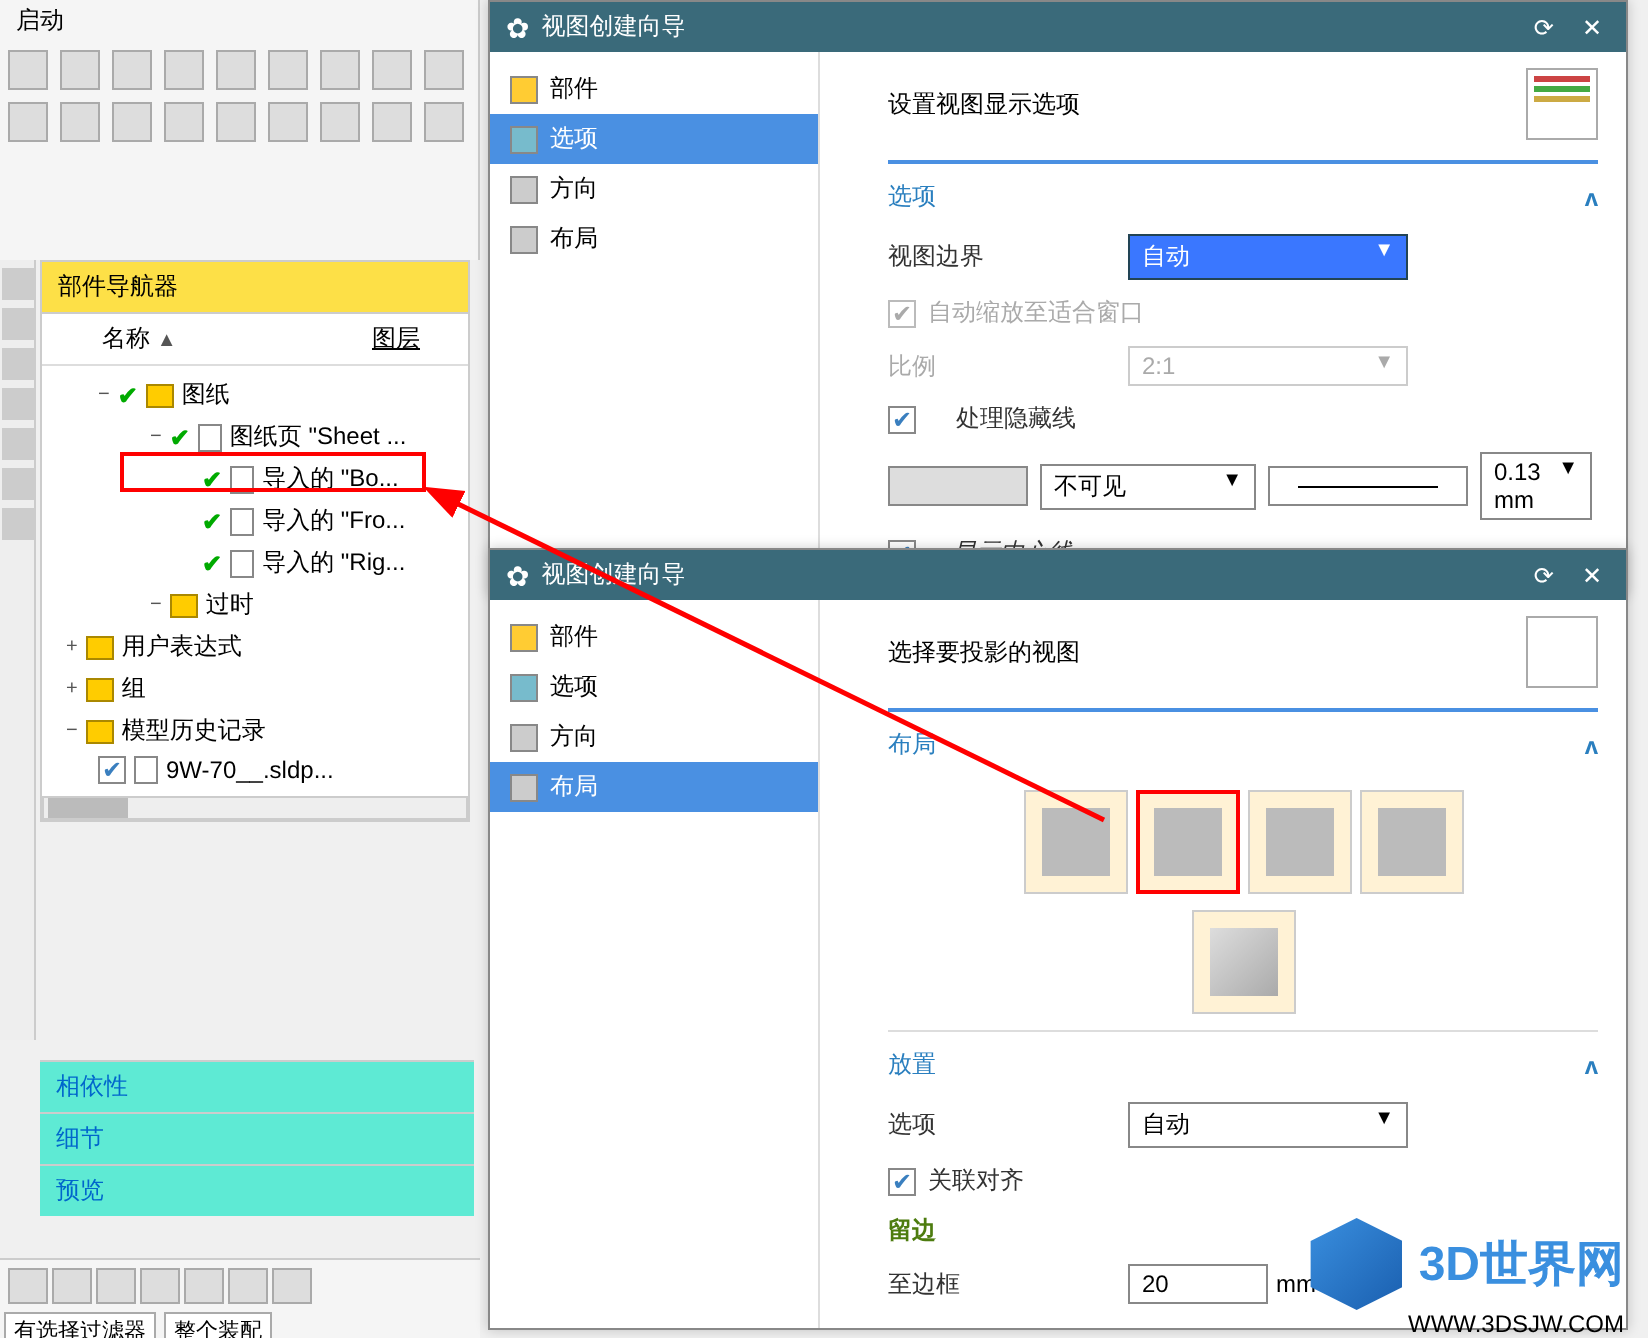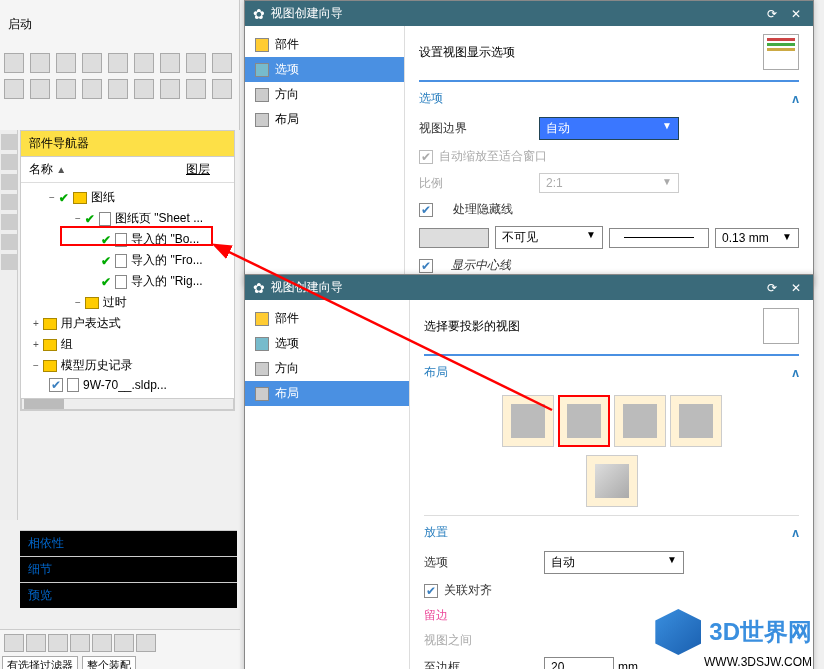--- a/index.html
+++ b/index.html
@@ -7,56 +7,56 @@
 
 
 .top-bar { position: absolute; top: 0; left: 0; width: 240px; height: 130px; background: #f5f5f5; border-right: 1px solid #ccc; }
 .top-icons { padding: 4px; display: flex; flex-wrap: wrap; gap: 6px; }
 .top-icons .ic { width: 20px; height: 20px; background: #ddd; border: 1px solid #aaa; }
 
 
 .navigator { position: absolute; top: 130px; left: 20px; width: 215px; background: #fff; border: 1px solid #ccc; }
 .nav-title { padding: 4px 8px; background: #fde047; border-bottom: 1px solid #ccc; }
 .nav-header { display: flex; padding: 4px 8px; border-bottom: 1px solid #ddd; }
-.nav-col1 { flex: 1; }
+.nav-col1 { flex: 1; margin-left: 22px; }
 .nav-col2 { width: 40px; text-decoration: underline; }
 .nav-tree { padding: 4px; }
 .tree-item { padding: 2px 0 2px 8px; display: flex; align-items: center; gap: 4px; }
 .tree-indent1 { padding-left: 24px; }
 .tree-indent2 { padding-left: 50px; }
 .tree-indent3 { padding-left: 76px; }
 .check { color: #0a0; font-weight: bold; }
 .folder-icon { width: 14px; height: 12px; background: #fc0; border: 1px solid #a80; display: inline-block; }
 .page-icon { width: 12px; height: 14px; background: #fff; border: 1px solid #888; display: inline-block; }
 .red-box { border: 2px solid red; position: absolute; }
 .collapse-arrow { font-size: 10px; color: #555; }
 
 
 .side-tb { position: absolute; top: 130px; left: 0; width: 18px; height: 390px; background: #eee; border-right: 1px solid #ccc; }
 .side-tb .sic { width: 16px; height: 16px; margin: 4px 1px; background: #ccc; display: block; }
 
 
-.bottom-tabs { position: absolute; left: 20px; width: 217px; background: #000000; }
+.bottom-tabs { position: absolute; left: 20px; width: 217px; background: #5eead4; }
 .tab-row { border-top: 1px solid #ccc; padding: 4px 8px; color: #06c; cursor: pointer; }
 
 
 .filter-bar { position: absolute; bottom: 0; left: 0; width: 240px; height: 40px; background: #f5f5f5; border-top: 1px solid #ccc; padding: 2px; }
 .filter-icons { display: flex; gap: 2px; padding: 2px; }
 .filter-icons .fic { width: 20px; height: 18px; background: #ddd; border: 1px solid #aaa; }
 .filter-controls { display:flex; gap:4px; padding-top:2px;}
 .filter-controls select, .filter-controls span { font-size:11px; }
 .filter-sel { border:1px solid #aaa; padding:1px 4px; background:#fff; font-size:11px;}
 
 
 .wizard { position: absolute; background: #fff; border: 1px solid #888; box-shadow: 0 0 6px rgba(0,0,0,.2); }
 .wizard-header { background: #3a6a7a; color: #fff; padding: 4px 8px; display: flex; align-items: center; gap: 6px; }
 .wizard-header .gear { font-size: 14px; }
 .wizard-header .spacer { flex: 1; }
 .wizard-header .wc { cursor: pointer; padding: 0 4px; }
-.wizard-body { display: flex; }
+.wizard-body { display: flex; gap: 20px; }
 .wizard-nav { width: 165px; border-right: 1px solid #ddd; padding: 6px 0; }
 .wnav-item { padding: 4px 10px; display: flex; align-items: center; gap: 6px; }
 .wnav-item.sel { background: #4a90e2; color: #fff; }
 .wnav-icon { width: 14px; height: 14px; border: 1px solid #888; background: #fc3; display: inline-block; }
 .wnav-icon.blue { background: #7bc; }
 .wnav-icon.gray { background: #ccc; }
 .wizard-content { flex: 1; padding: 8px 14px; }
 .desc-row { display: flex; align-items: center; padding-bottom: 10px; border-bottom: 2px solid #4a90e2; text-align: center; }
 .desc-row .desc-icon { width: 36px; height: 36px; border: 1px solid #aaa; background: #fff; margin-left: auto; display:flex; flex-direction:column; padding:3px; gap:2px;}
 .desc-icon .dl { height:3px; background:#c44; }
@@ -93,21 +93,21 @@
 .arrow-svg { position: absolute; top: 0; left: 0; width: 824px; height: 669px; pointer-events: none; }
 
 
 .hscroll { height: 12px; background: #eee; border: 1px solid #ccc; position: relative; }
 .hscroll .thumb { position: absolute; height: 100%; background: #bbb; }
 </style>
 </head>
 <body>
 
 <div class="top-bar">
-  <div style="padding:16px 8px;">启动</div>
+  <div style="padding:2px 8px;">启动</div>
   <div class="top-icons">
     <span class="ic"></span>
     <span class="ic"></span>
     <span class="ic"></span>
     <span class="ic"></span>
     <span class="ic"></span>
     <span class="ic"></span>
     <span class="ic"></span>
     <span class="ic"></span>
     <span class="ic"></span>
@@ -286,21 +286,21 @@
       </div>
       <div class="field-row" style="gap:6px;">
         <span class="swatch"></span>
         <span class="combo" style="width:108px;">
             <span>不可见</span>
             <span class="arr">▼</span>
           </span>
         <span class="line-sample">
             <span class="line"></span>
           </span>
-        <span class="combo" style="width:84px;">
+        <span class="combo" style="width:56px;">
             <span>0.13 mm</span>
             <span class="arr">▼</span>
           </span>
       </div>
       <div class="field-row">
         <span class="cb">✔</span>
         <span class="field-label" style="margin-left:18px;font-style:italic;">显示中心线</span>
       </div>
     </div>
   </div>
@@ -370,25 +370,22 @@
         <span class="combo combo-wide">
             <span>自动</span>
             <span class="arr">▼</span>
           </span>
       </div>
       <div class="field-row">
         <span class="cb">✔</span>
         <span class="field-label" style="margin-left:6px;">关联对齐</span>
       </div>
       <div class="field-row">
-          <span class="field-label" style="color:#ec4899;">留边</span>
-        </div>
-      <div class="field-row">
-        <span class="field-label gray">视图之间</span>
-      </div>
+          <span class="field-label" style="color:#4d7c0f;font-weight:bold;">留边</span>
+        </div>
       <div class="field-row">
         <span class="field-label">至边框</span>
         <span class="combo" style="width:70px;">
             <span>20</span>
           </span>
         <span style="margin-left:4px;">mm</span>
       </div>
     </div>
   </div>
 </div>

